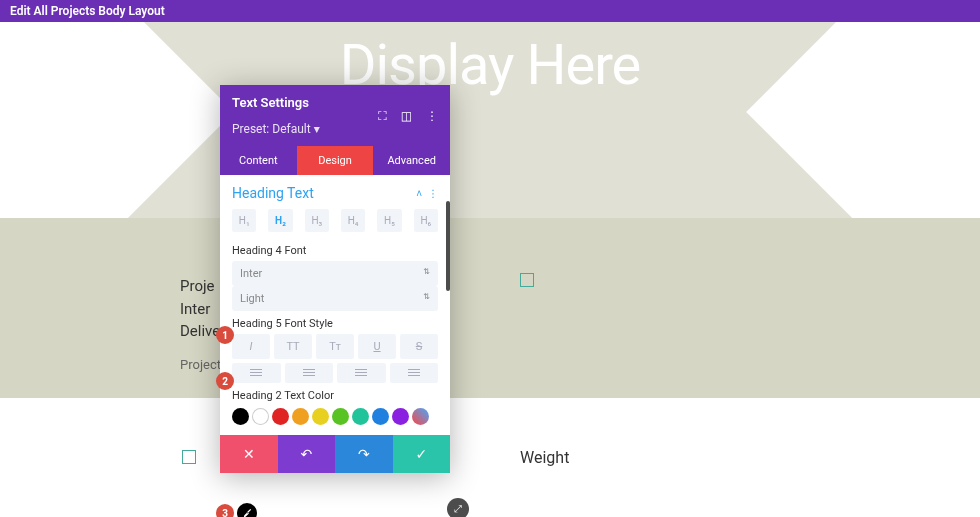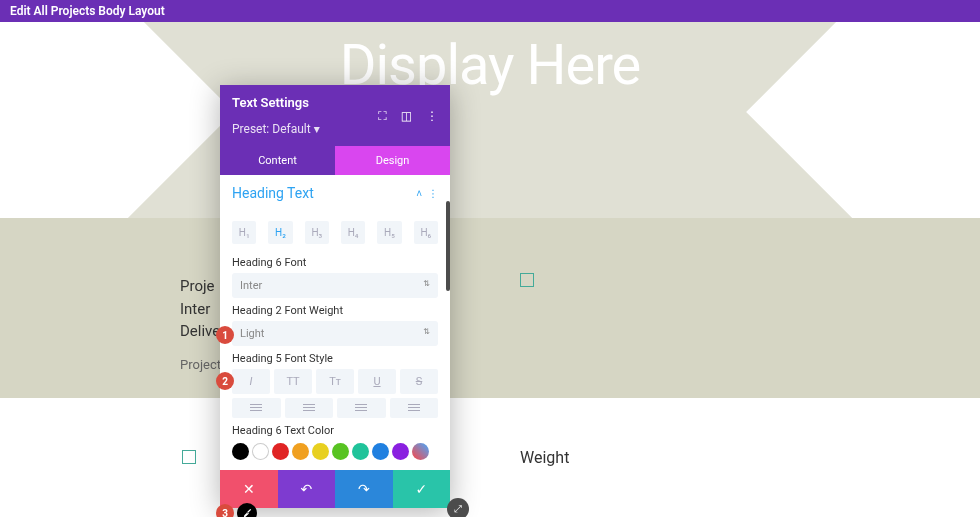--- a/index.html
+++ b/index.html
@@ -18,27 +18,27 @@
 .about{position:absolute;left:520px;top:448px;font-size:16px;color:#333}
 .panel{position:absolute;left:220px;top:85px;width:230px;background:#fff;box-shadow:0 4px 30px rgba(0,0,0,0.3);z-index:10;border-radius:2px;overflow:visible}
 .panel-head{background:#6b2fb5;color:#fff;padding:10px 12px;display:flex;align-items:center;justify-content:space-between}
 .panel-head-left{display:flex;flex-direction:column;gap:12px}
 .panel-title{font-size:13px;font-weight:600}
 .panel-preset{font-size:12px;opacity:.85}
 .panel-head-icons{display:flex;gap:14px;align-items:center}
 .panel-head-icons span{cursor:pointer;font-size:12px}
 .tabs{display:flex;background:#6b2fb5}
 .tab{flex:1;text-align:center;padding:8px 0;font-size:11px;color:#fff;cursor:pointer}
-.tab.active{background:#d946ef}
+.tab.active{background:#ef4444}
 .panel-body{padding:10px 12px 0;max-height:310px;overflow:hidden;position:relative}
-.section-head{display:flex;justify-content:space-between;align-items:center;color:#2ea3f2;font-size:14px;margin-bottom:20px}
+.section-head{display:flex;justify-content:space-between;align-items:center;color:#2ea3f2;font-size:14px;margin-bottom:8px}
 .section-head .arrows{color:#2ea3f2;font-size:10px;display:flex;gap:6px}
 .h-tabs{display:flex;gap:12px;margin-bottom:12px}
 .h-tab{flex:1;background:#f1f5f9;color:#aab;font-size:10px;text-align:center;padding:6px 0;border-radius:2px;cursor:pointer}
-.h-tab.active{color:#2ea3f2;font-weight:400}
+.h-tab.active{color:#2ea3f2;font-weight:700}
 .field-label{font-size:11px;color:#333;margin-bottom:4px;margin-top:6px}
 .select{background:#f1f5f9;border-radius:3px;padding:6px 8px;font-size:11px;color:#888;display:flex;justify-content:space-between;align-items:flex-start;cursor:pointer;position:relative}
 .select .caret{font-size:8px;color:#888}
 .style-btns{display:flex;gap:4px;margin-top:4px}
 .style-btn{flex:1;background:#f1f5f9;color:#aab;font-size:11px;text-align:center;padding:6px 0;border-radius:2px;cursor:pointer}
 .align-btns{display:flex;gap:4px;margin-top:4px}
 .align-btn{flex:1;background:#f1f5f9;padding:6px 0;border-radius:2px;cursor:pointer;display:flex;align-items:center;justify-content:center}
 .align-btn span{display:inline-block;width:12px;height:8px;background:linear-gradient(#aab 1px,transparent 1px) 0 0/100% 3px}
 .swatches{display:flex;gap:3px;margin-top:6px;padding-bottom:10px;align-items:center}
 .swatch{width:17px;height:17px;border-radius:50%;cursor:pointer}
@@ -91,46 +91,46 @@
     </div>
     <div class="panel-head-icons">
       <span>⛶</span>
       <span>◫</span>
       <span>⋮</span>
     </div>
   </div>
   <div class="tabs">
     <div class="tab">Content</div>
     <div class="tab active">Design</div>
+    <div class="tab">Advanced</div>
   </div>
   <div class="panel-body">
     <div class="scroll-ind"></div>
     <div class="section-head">
       <span>Heading Text</span>
       <span class="arrows">
           <span>˄</span>
           <span>⋮</span>
         </span>
     </div>
     <div class="h-tabs">
       <div class="h-tab">H₁</div>
       <div class="h-tab active">H₂</div>
       <div class="h-tab">H₃</div>
       <div class="h-tab">H₄</div>
       <div class="h-tab">H₅</div>
       <div class="h-tab">H₆</div>
     </div>
 
-    <div class="field-label">Heading 6 Font</div>
+    <div class="field-label">Heading 4 Font</div>
     <div class="select">
       <span>Inter</span>
       <span class="caret">⇅</span>
     </div>
 
-    <div class="field-label">Heading 2 Font Weight</div>
     <div class="select">
       <span>Light</span>
       <span class="caret">⇅</span>
     </div>
 
     <div class="field-label">Heading 5 Font Style</div>
     <div class="style-btns">
       <div class="style-btn" style="font-style:italic">I</div>
       <div class="style-btn">TT</div>
       <div class="style-btn">Tᴛ</div>
@@ -146,21 +146,21 @@
           <span></span>
         </div>
       <div class="align-btn">
           <span></span>
         </div>
       <div class="align-btn">
           <span></span>
         </div>
     </div>
 
-    <div class="field-label">Heading 6 Text Color</div>
+    <div class="field-label">Heading 2 Text Color</div>
     <div class="swatches">
       <div class="swatch" style="background:#000"></div>
       <div class="swatch ring" style="background:#fff"></div>
       <div class="swatch" style="background:#e02424"></div>
       <div class="swatch" style="background:#f0a020"></div>
       <div class="swatch" style="background:#e8d020"></div>
       <div class="swatch" style="background:#58c322"></div>
       <div class="swatch" style="background:#20c39a"></div>
       <div class="swatch" style="background:#2080e0"></div>
       <div class="swatch" style="background:#8a20e0"></div>

